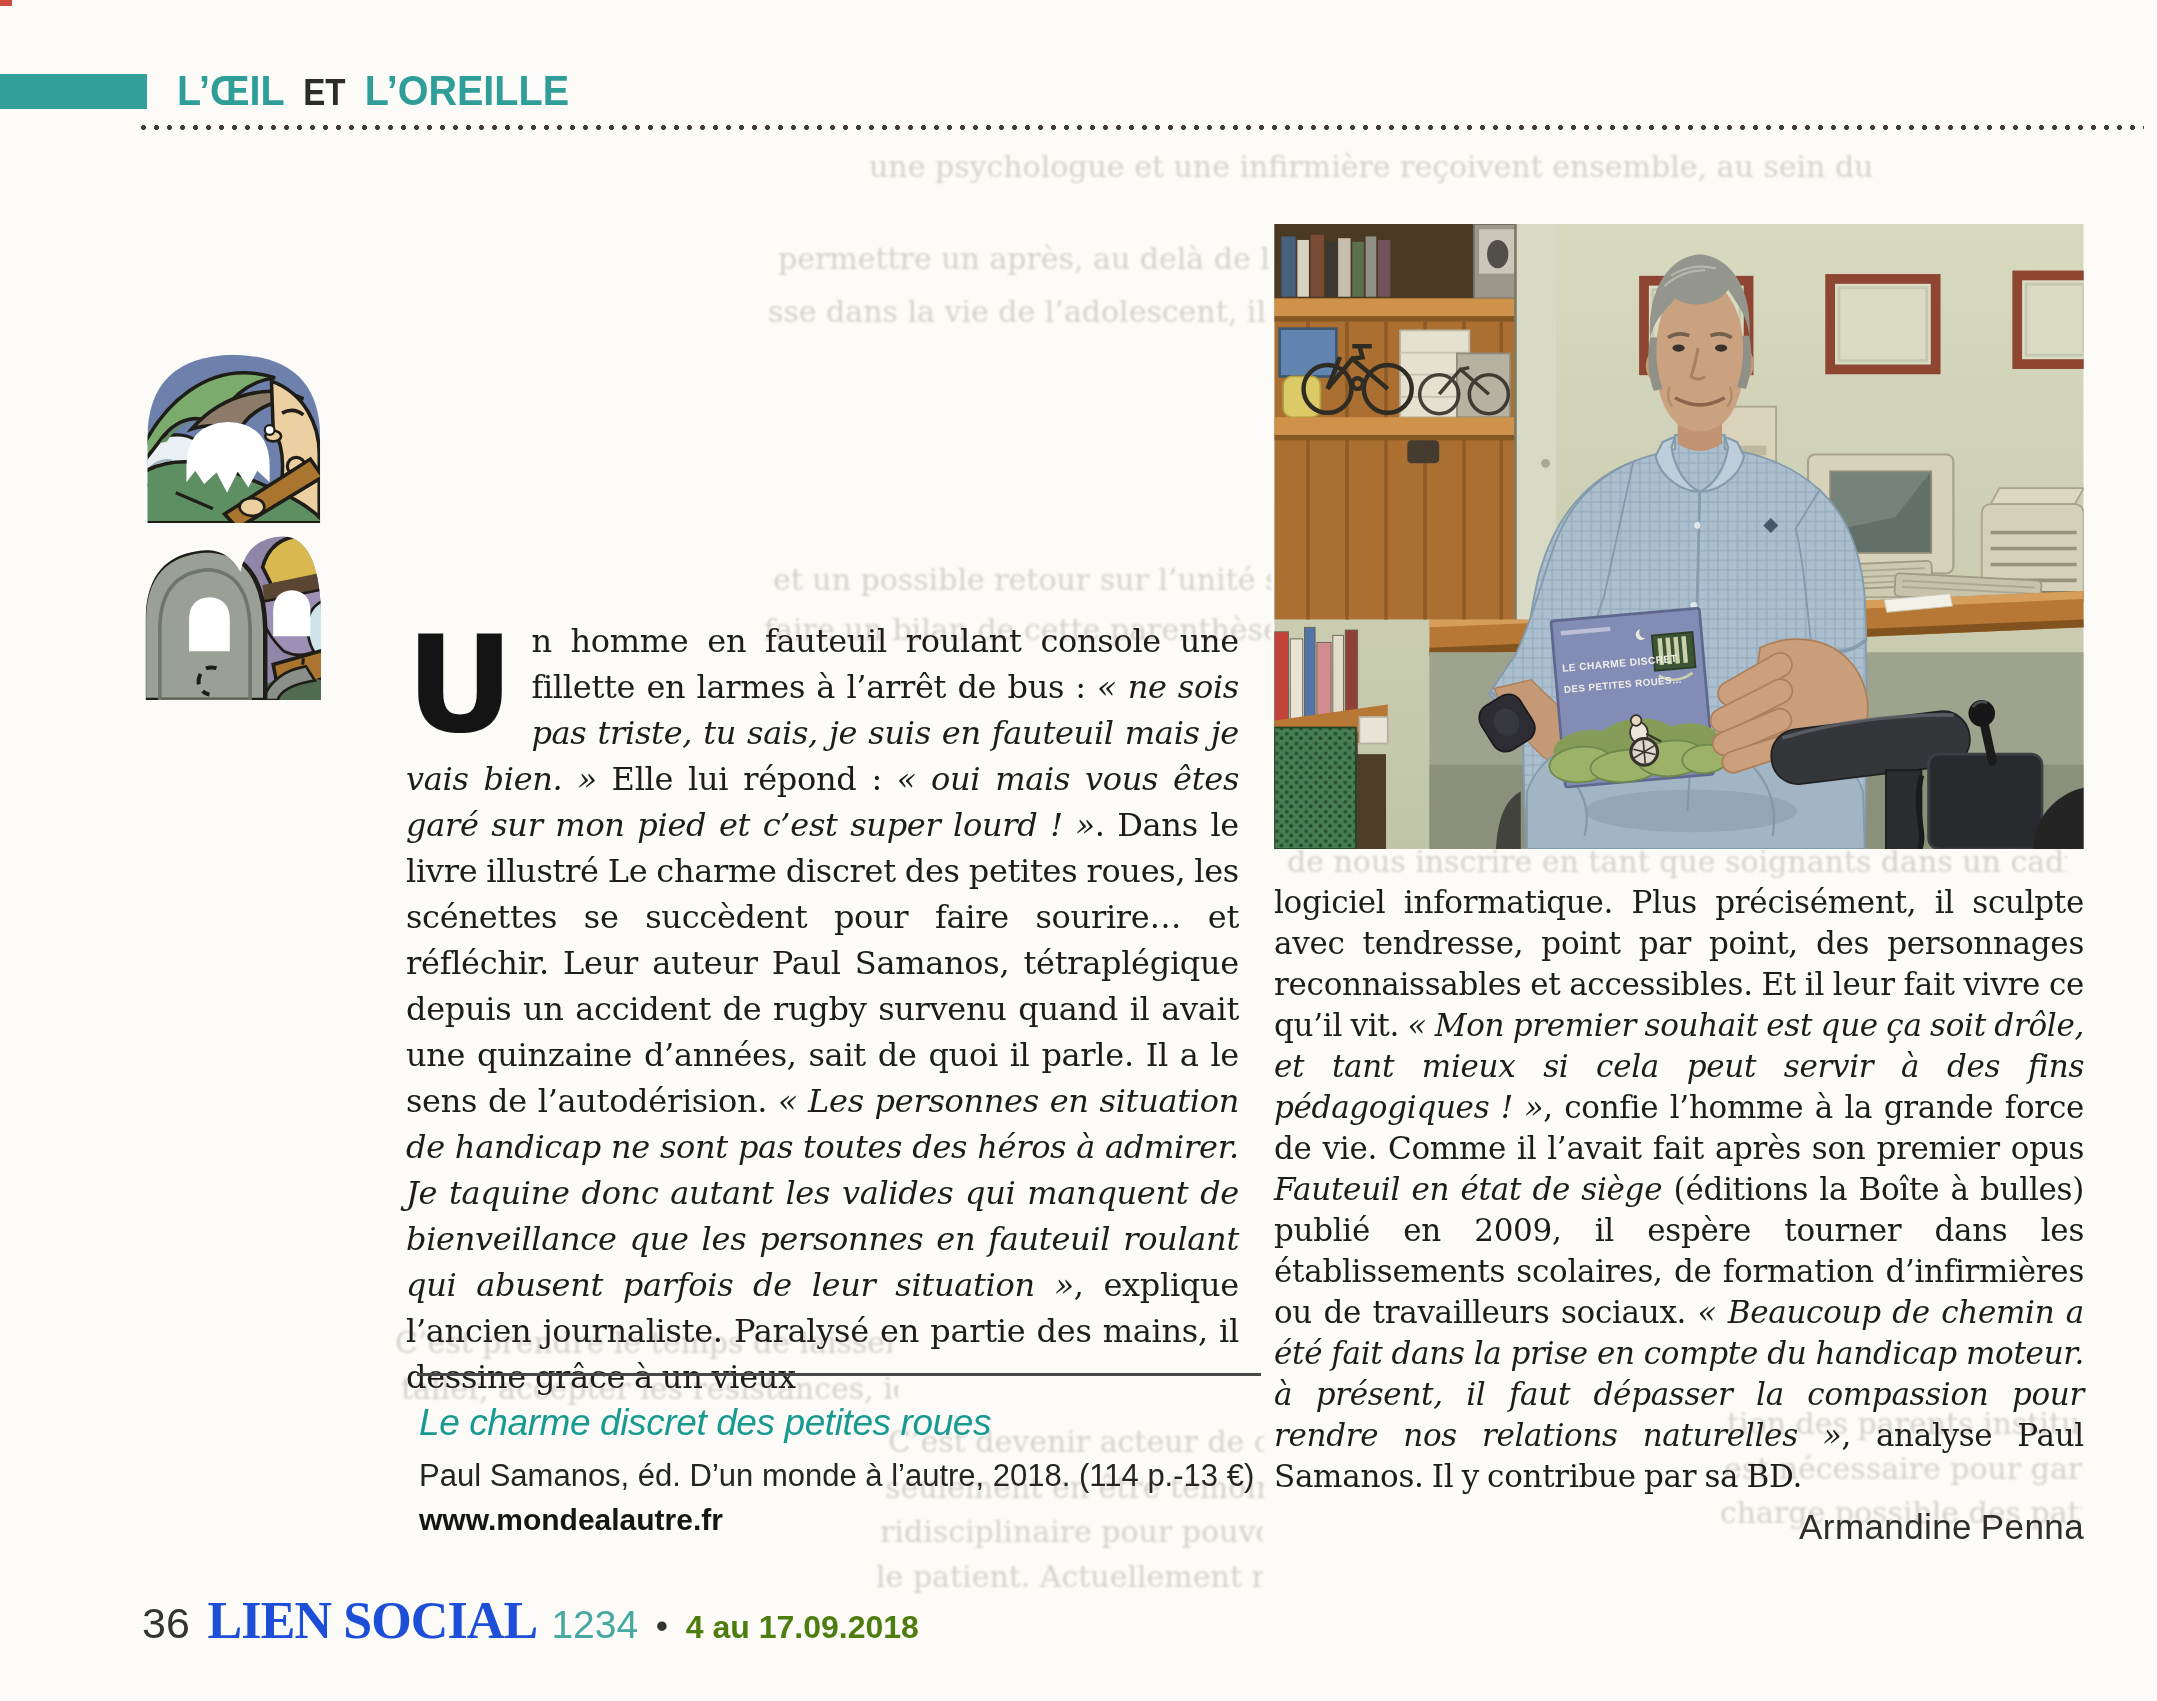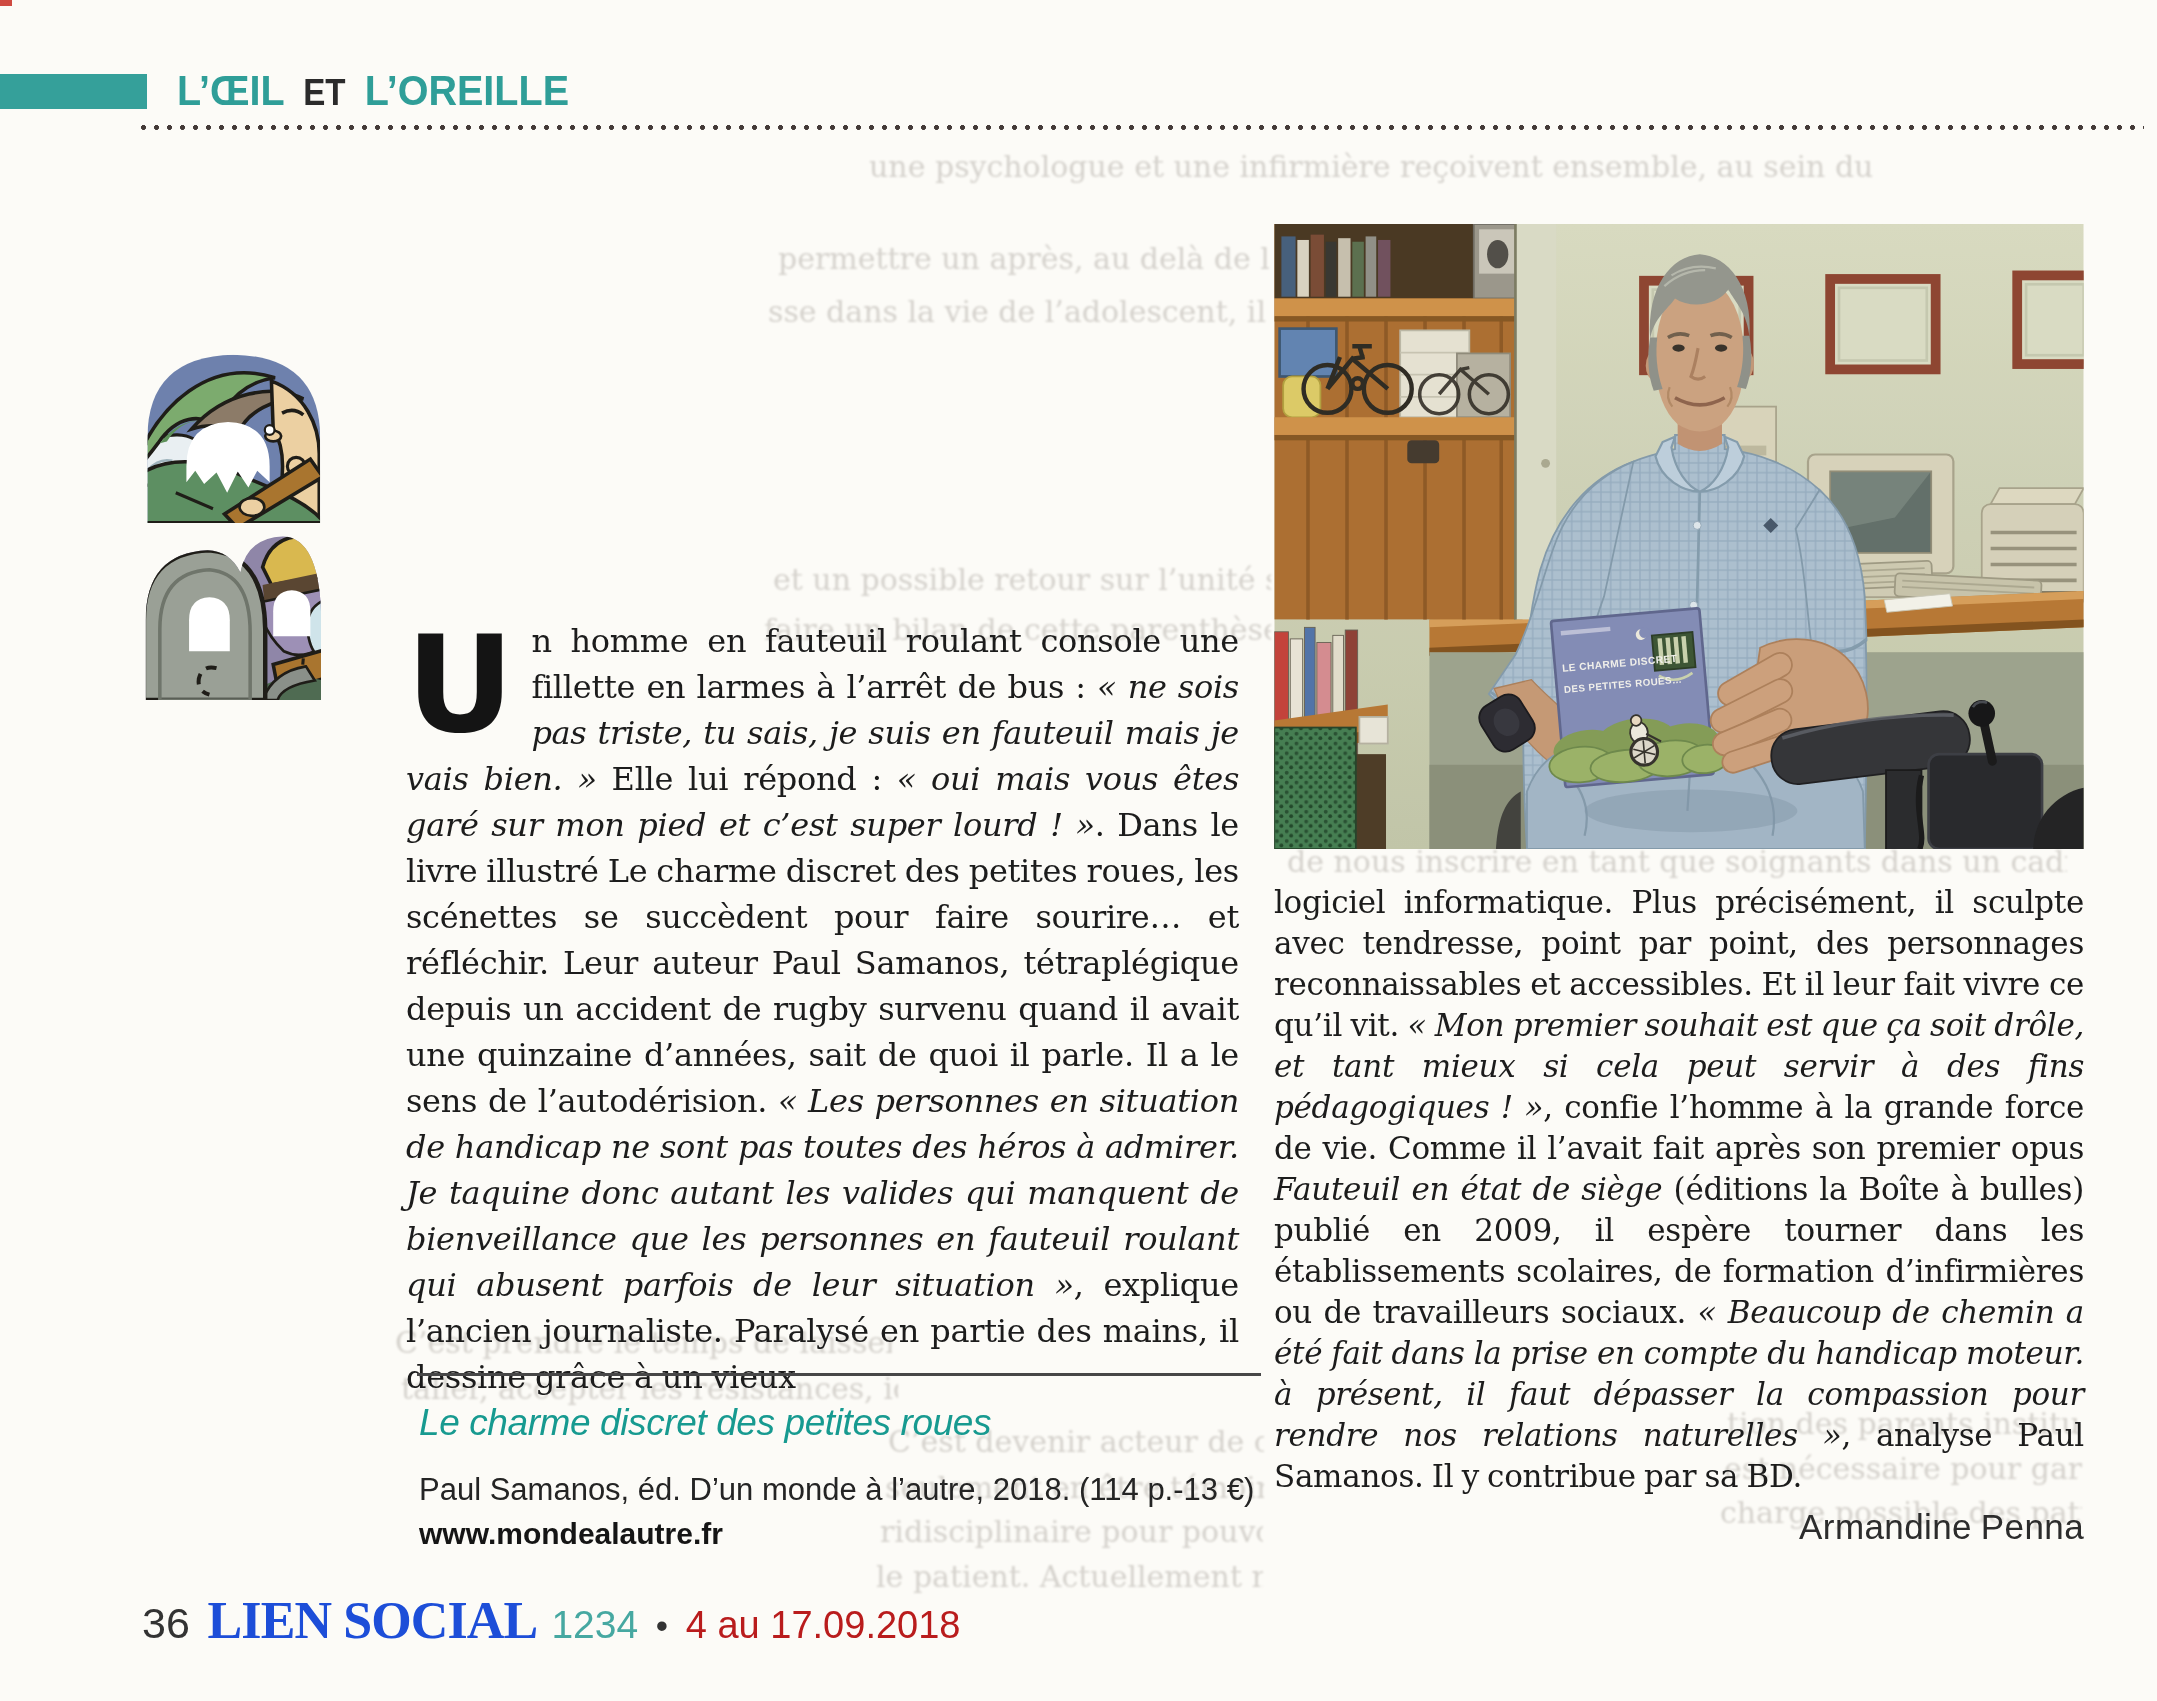--- a/index.html
+++ b/index.html
@@ -32,29 +32,29 @@
   .col-left p,.col-right p{margin:0;}
   .it{font-style:italic;}
   .dropcap{float:left;font-family:"DejaVu Sans",sans-serif;font-weight:700;font-size:133px;
            line-height:113px;padding:10.6px 17.7px 0 0;color:#141414;}
   .byline{text-align:right;font-family:"Liberation Sans",sans-serif;font-size:35px;
           color:#2c2c2c;margin-top:8.9px;letter-spacing:0.4px;}
   
   .book-rule{left:417px;top:1373px;width:844px;height:2.7px;background:#474747;}
   .book-box{left:419px;top:1402px;width:842px;}
   .bk-title{font-style:italic;font-weight:400;font-size:37px;color:#179a90;letter-spacing:-0.4px;}
-  .bk-details{font-size:31px;color:#242424;margin-top:28px;}
+  .bk-details{font-size:31px;color:#242424;margin-top:14px;}
   .bk-url{font-size:30px;font-weight:700;color:#151515;margin-top:8.9px;}
   
   .footer{left:142px;top:1591px;display:flex;align-items:baseline;gap:17.7px;white-space:nowrap;}
   .f-num{font-size:43px;font-weight:400;color:#333;}
   .f-mag{font-size:52px;font-weight:700;color:#1d4ed8;letter-spacing:-0.9px;font-family:Liberation Serif, serif;}
   .f-issue{font-size:39px;font-weight:500;color:#46a8a1;margin-left:-3.5px;}
   .f-sep{font-size:35px;color:#333;}
-  .f-date{font-size:38px;font-weight:400;color:#b91c1c;}
+  .f-date{font-size:32px;font-weight:700;color:#4d7c0f;}
   
   #ghost-layer{position:absolute;inset:0;z-index:1;}
   .ghost{position:absolute;font-family:"DejaVu Serif",serif;font-size:30px;line-height:1.2;
          color:#6f675e;opacity:.28;filter:blur(1.2px);white-space:nowrap;overflow:hidden;}
   
   .bd-logo{left:140px;top:344px;width:192px;height:356px;}
   .photo{left:1274px;top:224px;width:810px;height:625px;}
   svg{display:block;}
 </style>
 </head>

